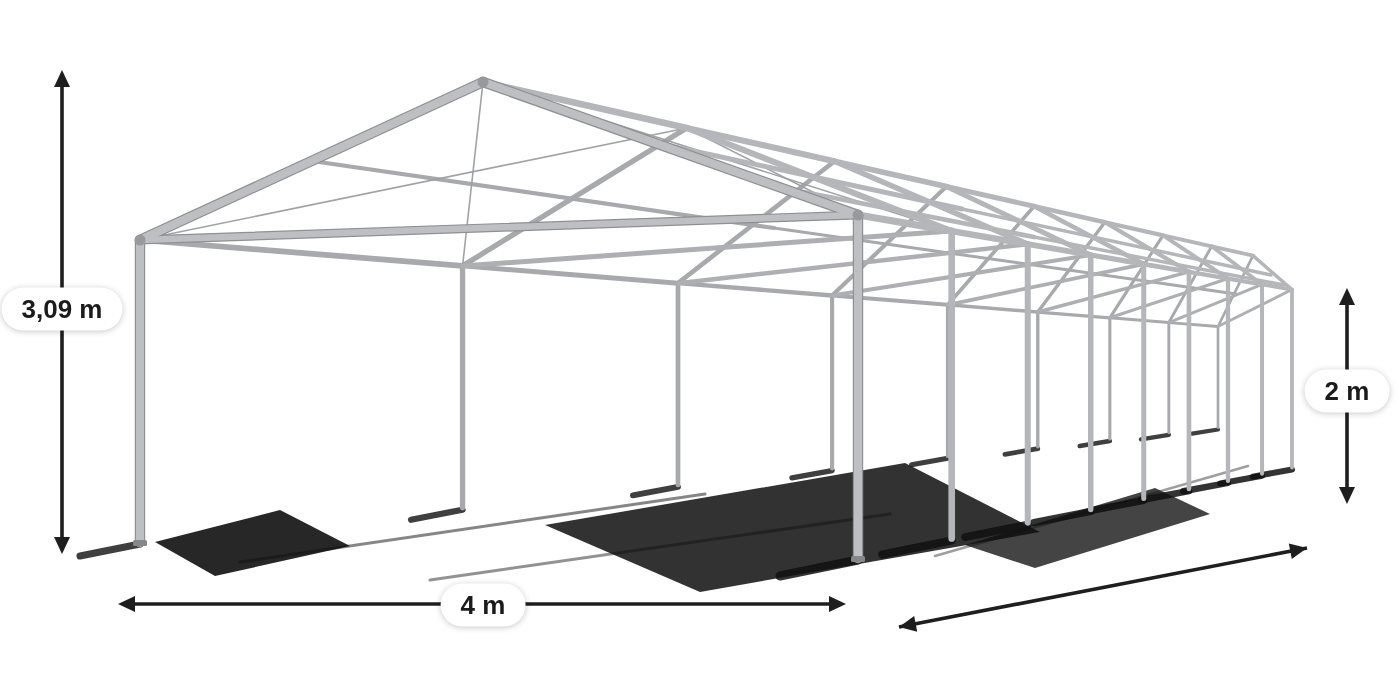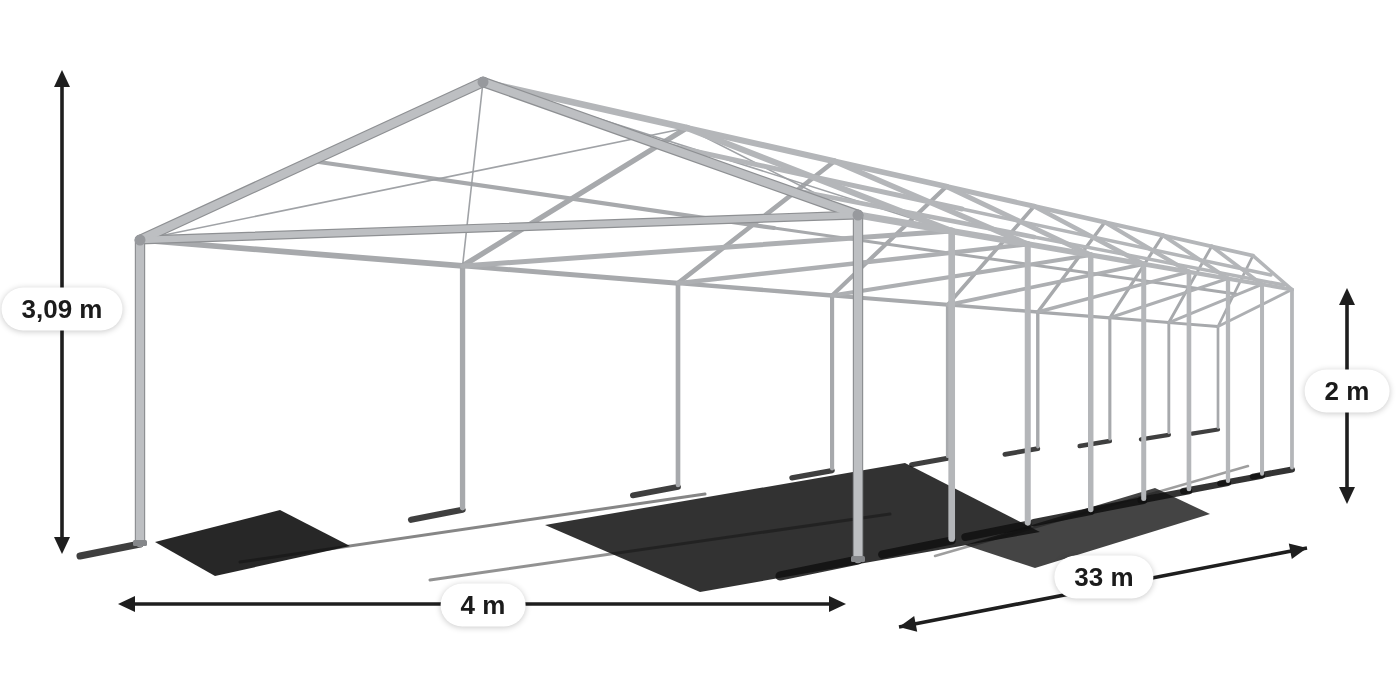--- a/index.html
+++ b/index.html
@@ -167,16 +167,15 @@
         <polygon class="arrow-head" points="1347,288 1339,305 1355,305"></polygon>
         <polygon class="arrow-head" points="1347,504 1339,487 1355,487"></polygon>
       </g>
     </g>
   </svg>
 
   <div class="dim-label" style="left:62px;top:309px;">3,09 m</div>
 
   <div class="dim-label" style="left:483px;top:605px;">4 m</div>
 
-  <div class="dim-label" style="left:1104px;top:577px;">33 m</div>
 
   <div class="dim-label" style="left:1347px;top:391px;">2 m</div>
 </div>
 
 </body></html>

